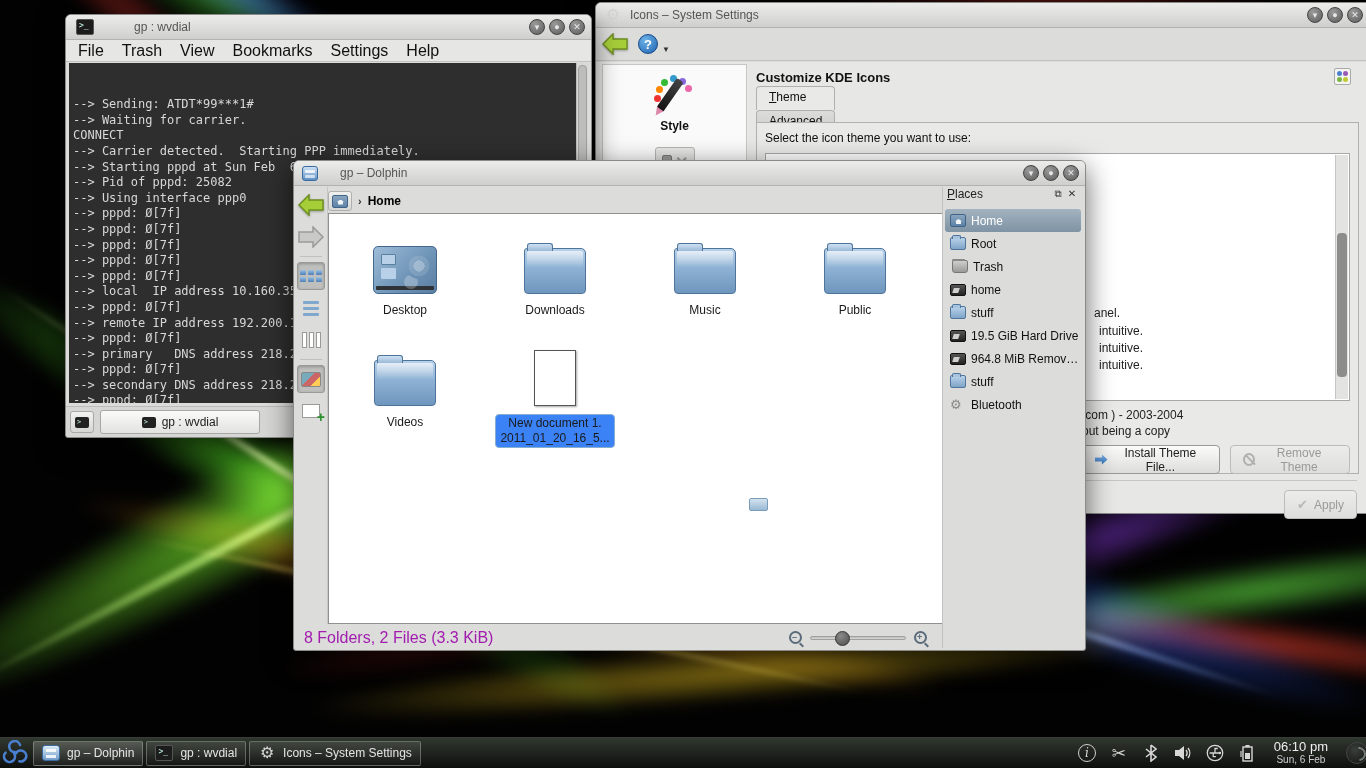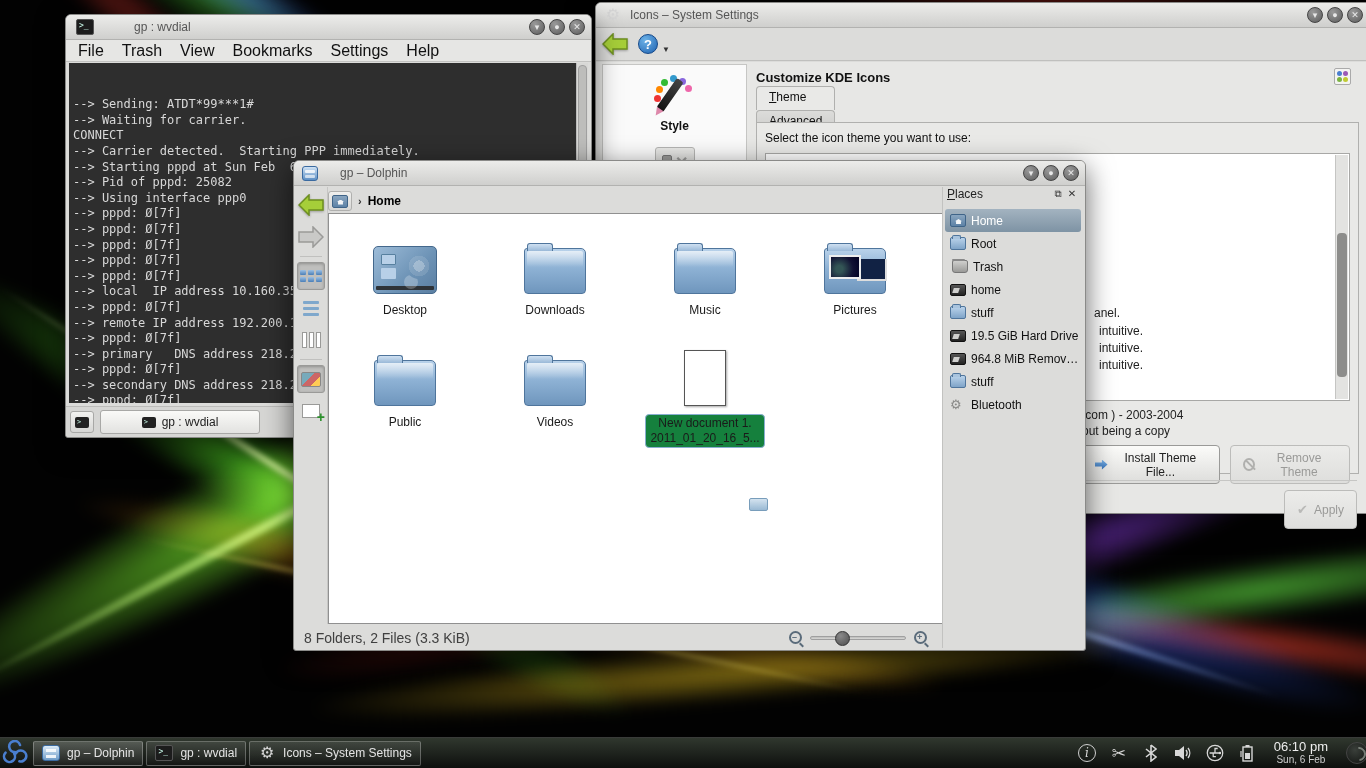--- a/index.html
+++ b/index.html
@@ -67,21 +67,21 @@
          background:linear-gradient(#dcdcda,#ccccca); border-radius:4px 4px 0 0; line-height:21px; }
   .tab.active { background:#e9e9e7; height:24px; margin-top:-2px; font-weight:normal; }
   .tabframe { position:absolute; left:2px; right:6px; top:58px; height:352px; border:1px solid #b0b0ae; background:#e9e9e7; }
   .ss-select-label { font-size:12px; color:#111; margin:8px 0 6px 8px; }
   .ss-list { position:absolute; left:8px; right:8px; top:30px; height:248px; background:#fff; border:1px solid #a8a8a6; }
   .ss-list .frag { position:absolute; font-size:12px; color:#222; }
   .ss-vscroll { position:absolute; right:1px; top:1px; bottom:1px; width:13px; background:#e3e3e1; border-left:1px solid #c5c5c3; }
   .ss-vscroll .thumb { position:absolute; left:1px; width:10px; top:78px; height:144px; background:#8d8d8b; border-radius:4px; }
   .ss-desc { position:absolute; left:8px; top:284px; font-size:12px; color:#222; line-height:16px; }
   .ss-btnrow { position:absolute; left:0px; right:8px; top:322px; display:flex; gap:10px; }
-  .kbtn { height:39px; font-size:12px; color:#222; background:linear-gradient(#fbfbf9,#dddddb); border:1px solid #9a9a98;
+  .kbtn { height:29px; font-size:12px; color:#222; background:linear-gradient(#fbfbf9,#dddddb); border:1px solid #9a9a98;
           border-radius:4px; padding:0 12px; display:flex; align-items:center; gap:6px; }
   .kbtn.disabled { color:#9a9a98; background:linear-gradient(#ececea,#dededc); border-color:#bcbcba; }
   .u-first::first-letter { text-decoration:underline; }
   .ico-arrow-blue { width:14px; height:10px; background:linear-gradient(#7db4e8,#2f6db8); clip-path:polygon(0 30%,55% 30%,55% 0,100% 50%,55% 100%,55% 70%,0 70%); }
   .ico-no { width:13px; height:13px; border:2px solid #b0b0ae; border-radius:50%; position:relative; }
   .ico-no::after { content:""; position:absolute; left:-1px; top:4px; width:13px; height:2px; background:#b0b0ae; transform:rotate(45deg); }
   .ico-check { color:#b9b9b7; font-size:13px; }
   .ss-sep { position:absolute; left:0; right:8px; top:416px; height:1px; background:#c6c6c4; }
   .ss-apply { position:absolute; right:8px; top:426px; }
 
@@ -107,21 +107,21 @@
   .vi-cols { display:flex; gap:2px; }
   .vi-cols i { width:5px; height:16px; border:1px solid #9a9a98; background:#fff; }
   .vi-photo { width:20px; height:15px; border:1px solid #888; background:linear-gradient(135deg,#7ab 0 40%,#c66 40% 70%,#fc5 70%); border-radius:2px; }
   .vi-split { width:18px; height:14px; border:1px solid #9a9a98; background:#fff; position:relative; }
   .vi-split::after { content:"+"; position:absolute; right:-6px; bottom:-8px; color:#2b8f2b; font-size:14px; font-weight:bold; }
   .d-view { position:absolute; left:34px; top:52px; width:616px; bottom:26px; background:#fff; border:1px solid #909090; overflow:hidden; }
   .grid { display:flex; flex-wrap:wrap; padding:6px 0 0 1px; }
   .cell { width:150px; min-height:112px; display:flex; flex-direction:column; align-items:center; }
   .ficon-wrap { height:74px; display:flex; align-items:flex-end; justify-content:center; }
   .flabel { margin-top:8px; font-size:12px; color:#1a1a1a; text-align:center; white-space:pre-line; line-height:15px; padding:1px 4px; }
-  .cell.selected .flabel { background:#15803d; border:1px solid #88aed0; border-radius:4px; }
+  .cell.selected .flabel { background:#3b82f6; border:1px solid #88aed0; border-radius:4px; }
   
   .fi { position:relative; }
   .ft-folder, .ft-docs, .ft-pics { width:62px; height:46px; background:linear-gradient(#b9d2ea 0%, #8db1d4 45%, #6f96bd 100%);
         border:1px solid #4f759c; border-radius:3px 5px 4px 4px; }
   .ft-folder::before, .ft-docs::before, .ft-pics::before { content:""; position:absolute; left:2px; top:-6px; width:24px; height:7px;
         background:linear-gradient(#cfe0f1,#9ab9d8); border:1px solid #4f759c; border-bottom:none; border-radius:3px 3px 0 0; }
   .ft-folder::after { content:""; position:absolute; left:2px; top:2px; right:2px; height:16px;
         background:linear-gradient(rgba(255,255,255,.65),rgba(255,255,255,0)); border-radius:2px; }
   .ft-docs::after { content:""; position:absolute; left:4px; top:4px; width:30px; height:22px; background:linear-gradient(#5a5f3a,#2e3320);
         border:2px solid #eee; box-shadow:14px 16px 0 -4px #3a4028, 15px 17px 0 -3px #ddd, 34px -6px 0 -6px #4a86c8; }
@@ -152,21 +152,21 @@
   .pi-home { background:linear-gradient(#8aa6c0,#5d82a6); border:1px solid #3f6488; border-radius:2px; }
   .pi-home::after { content:""; position:absolute; left:4px; top:4px; width:7px; height:5px; background:#f4f6f8; clip-path:polygon(50% 0,100% 45%,85% 45%,85% 100%,15% 100%,15% 45%,0 45%); }
   .pi-trash { width:11px; height:13px; margin-left:2px; background:linear-gradient(#cfcfcd,#9a9a98); border:1px solid #777; border-radius:2px 2px 3px 3px; }
   .pi-trash::before { content:""; position:absolute; left:-1px; top:-2px; width:13px; height:2px; background:#888; border-radius:1px; }
   .pi-drive { width:15px; height:12px; margin-top:1px; background:linear-gradient(#565656,#222); border:1px solid #111; border-radius:2px; }
   .pi-drive::after { content:""; position:absolute; left:2px; top:3px; width:6px; height:5px; background:#cfcfcd; transform:skewX(-18deg); }
   .pi-gear { color:#8a8a88; font-size:13px; line-height:13px; }
   .pi-gear::after { content:"⚙"; }
   
   .d-status { position:absolute; left:0; right:0; bottom:0; height:25px; display:flex; align-items:center; padding:0 10px; }
-  .d-status .stext { font-size:14px; color:#404040; flex:1; }
+  .d-status .stext { font-size:16px; color:#a21caf; flex:1; }
   .zoomctl { display:flex; align-items:center; gap:8px; margin-right:148px; }
   .mag { width:13px; height:13px; border:2px solid #5a6b7a; border-radius:50%; position:relative; }
   .mag::after { content:""; position:absolute; right:-4px; bottom:-4px; width:5px; height:2px; background:#5a6b7a; transform:rotate(45deg); }
   .mag .sign { position:absolute; left:1px; top:0px; font-size:9px; font-weight:bold; color:#5a6b7a; line-height:9px; }
   .sl-track { width:96px; height:4px; background:linear-gradient(#bdbdbb,#d8d8d6); border:1px solid #a0a0a0; border-radius:2px; position:relative; }
   .sl-knob { position:absolute; left:24px; top:-6px; width:15px; height:15px; border-radius:50%;
              background:radial-gradient(circle at 35% 30%, #8a8a8a, #4e4e4e); border:1px solid #333; }
 
   
   #panel { position:absolute; left:0; bottom:0; width:1366px; height:31px; z-index:50;
@@ -433,29 +433,20 @@
           <div class="cell">
             <div class="ficon-wrap">
               <div class="fi ft-folder">
                 <span class="strip"></span>
                 
               </div>
             </div>
             <div class="flabel">Music</div>
           </div>
 
-          <div class="cell">
-            <div class="ficon-wrap">
-              <div class="fi ft-pics">
-                <span class="strip"></span>
-                
-              </div>
-            </div>
-            <div class="flabel">Pictures</div>
-          </div>
 
           <div class="cell">
             <div class="ficon-wrap">
               <div class="fi ft-folder">
                 <span class="strip"></span>
                 
               </div>
             </div>
             <div class="flabel">Public</div>
           </div>

